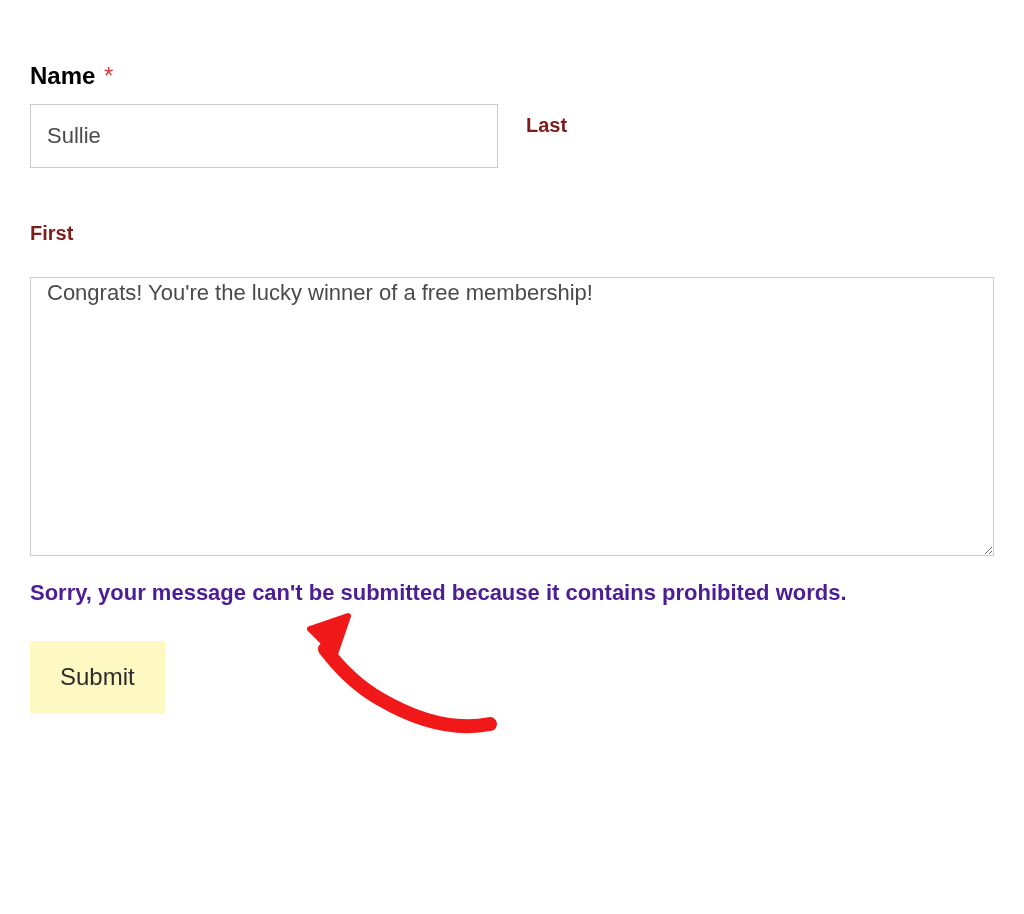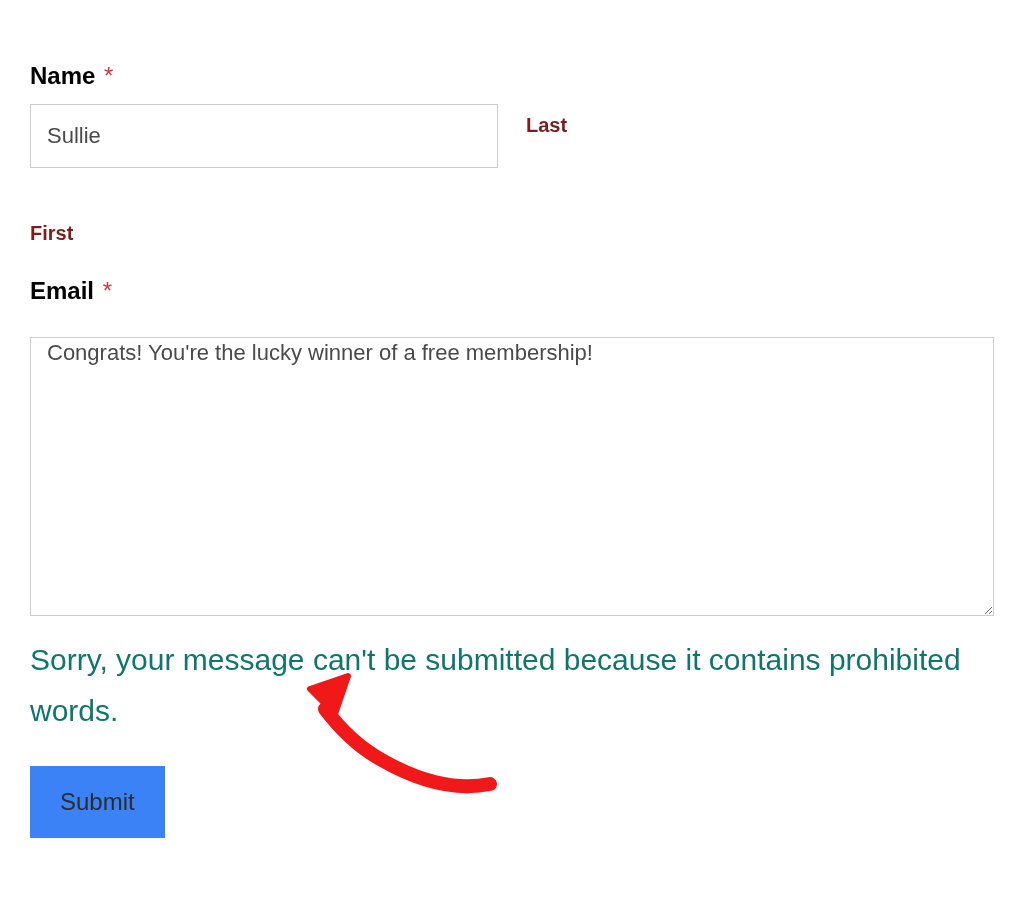--- a/index.html
+++ b/index.html
@@ -57,30 +57,30 @@
       font-family: inherit;
       outline: none;
     }
     textarea {
       height: 279px;
       resize: both;
       line-height: 1.4;
       padding: 0 16px;
     }
     .error-message {
-      color: #0f766e;
-      font-size: 30px;
+      color: #4c1d95;
+      font-size: 22px;
       line-height: 1.7;
       margin-top: 8px;
       margin-bottom: 30px;
-      font-weight: 400;
+      font-weight: 700;
       position: relative;
     }
     .submit-btn {
-      background: #3b82f6;
+      background: #fef9c3;
       border: none;
       font-size: 24px;
       color: #2c2c2c;
       padding: 22px 30px;
       cursor: pointer;
       font-family: inherit;
       font-weight: 400;
     }
     .annotation-arrow {
       position: absolute;
@@ -106,24 +106,20 @@
       <span class="sub-label">First</span>
     </div>
     <div class="name-col">
       <span class="sub-label">Last</span>
     </div>
   </div>
 </div>
 
 
 <div class="field-group">
-  <label class="field-label">
-    <span>Email</span>
-    <span class="required-asterisk">*</span>
-  </label>
 </div>
 
 
 <div class="field-group" style="margin-bottom:14px;">
   <textarea style="">Congrats! You're the lucky winner of a free membership!</textarea>
 </div>
 
 
 <div class="error-message">
   <span>Sorry, your message can't be submitted because it contains prohibited words.</span>

